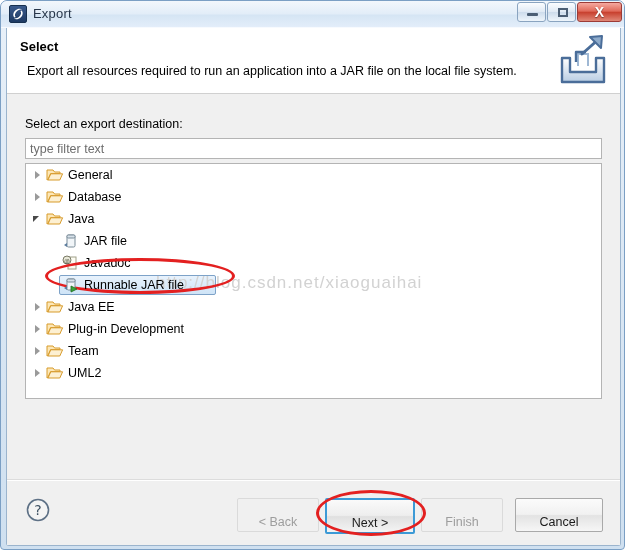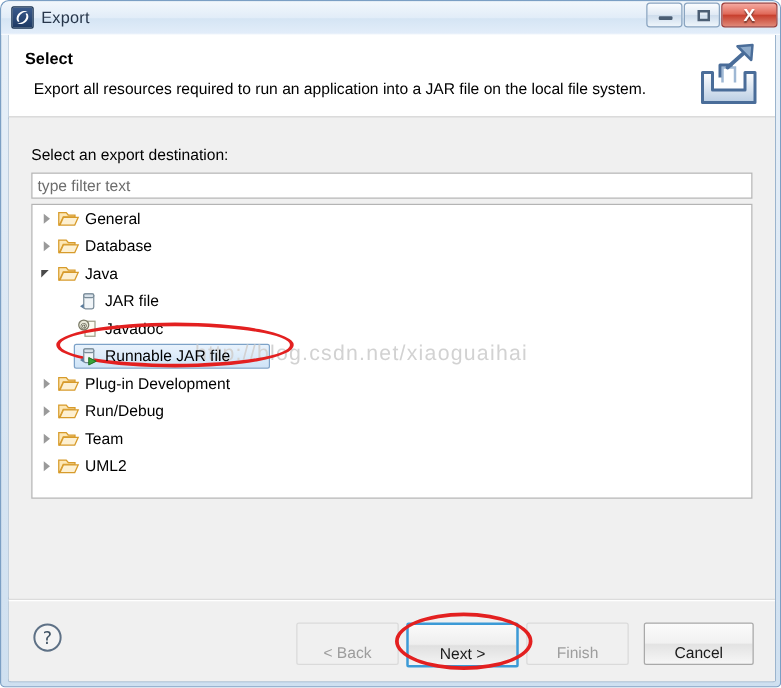--- a/index.html
+++ b/index.html
@@ -398,42 +398,42 @@
             <svg width="18" height="16" viewBox="0 0 18 16">
                 <rect x="5" y="2" width="8" height="11" rx="1.4" fill="#f1f5f8" stroke="#7a8c99" stroke-width="1"></rect>
                 <rect x="5" y="2" width="8" height="3" rx="1.2" fill="#d8e2ea" stroke="#7a8c99" stroke-width="1"></rect>
                 <path d="M2 11 L5 9 L5 13 Z" fill="#5b7c9d"></path>
                 <path d="M9 9 L15 12 L9 15 Z" fill="#3aa33a" stroke="#1f6e1f" stroke-width=".8"></path>
               </svg>
           </span>
           <span class="tree-label">Runnable JAR file</span>
         </div>
 
+        <div class="tree-row depth1">
+          <span class="twisty tw-collapsed"></span>
+          <span class="tree-icon">
+            <svg width="18" height="16" viewBox="0 0 18 16">
+                <path d="M1 13 L1 3 L7 3 L8.6 5 L14 5 L14 6.5 L4.6 6.5 L1.6 13 Z" fill="#fde7b6" stroke="#d79b2b" stroke-width="1"></path>
+                <path d="M4.8 6.8 L16.6 6.8 L13.8 13 L2 13 Z" fill="#fdf0d2" stroke="#d79b2b" stroke-width="1"></path>
+              </svg>
+          </span>
+          <span class="tree-label">Java EE</span>
+        </div>
 
         <div class="tree-row depth1">
           <span class="twisty tw-collapsed"></span>
           <span class="tree-icon">
             <svg width="18" height="16" viewBox="0 0 18 16">
                 <path d="M1 13 L1 3 L7 3 L8.6 5 L14 5 L14 6.5 L4.6 6.5 L1.6 13 Z" fill="#fde7b6" stroke="#d79b2b" stroke-width="1"></path>
                 <path d="M4.8 6.8 L16.6 6.8 L13.8 13 L2 13 Z" fill="#fdf0d2" stroke="#d79b2b" stroke-width="1"></path>
               </svg>
           </span>
           <span class="tree-label">Plug-in Development</span>
         </div>
 
-        <div class="tree-row depth1">
-          <span class="twisty tw-collapsed"></span>
-          <span class="tree-icon">
-            <svg width="18" height="16" viewBox="0 0 18 16">
-                <path d="M1 13 L1 3 L7 3 L8.6 5 L14 5 L14 6.5 L4.6 6.5 L1.6 13 Z" fill="#fde7b6" stroke="#d79b2b" stroke-width="1"></path>
-                <path d="M4.8 6.8 L16.6 6.8 L13.8 13 L2 13 Z" fill="#fdf0d2" stroke="#d79b2b" stroke-width="1"></path>
-              </svg>
-          </span>
-          <span class="tree-label">Run/Debug</span>
-        </div>
 
         <div class="tree-row depth1">
           <span class="twisty tw-collapsed"></span>
           <span class="tree-icon">
             <svg width="18" height="16" viewBox="0 0 18 16">
                 <path d="M1 13 L1 3 L7 3 L8.6 5 L14 5 L14 6.5 L4.6 6.5 L1.6 13 Z" fill="#fde7b6" stroke="#d79b2b" stroke-width="1"></path>
                 <path d="M4.8 6.8 L16.6 6.8 L13.8 13 L2 13 Z" fill="#fdf0d2" stroke="#d79b2b" stroke-width="1"></path>
               </svg>
           </span>
           <span class="tree-label">Team</span>

